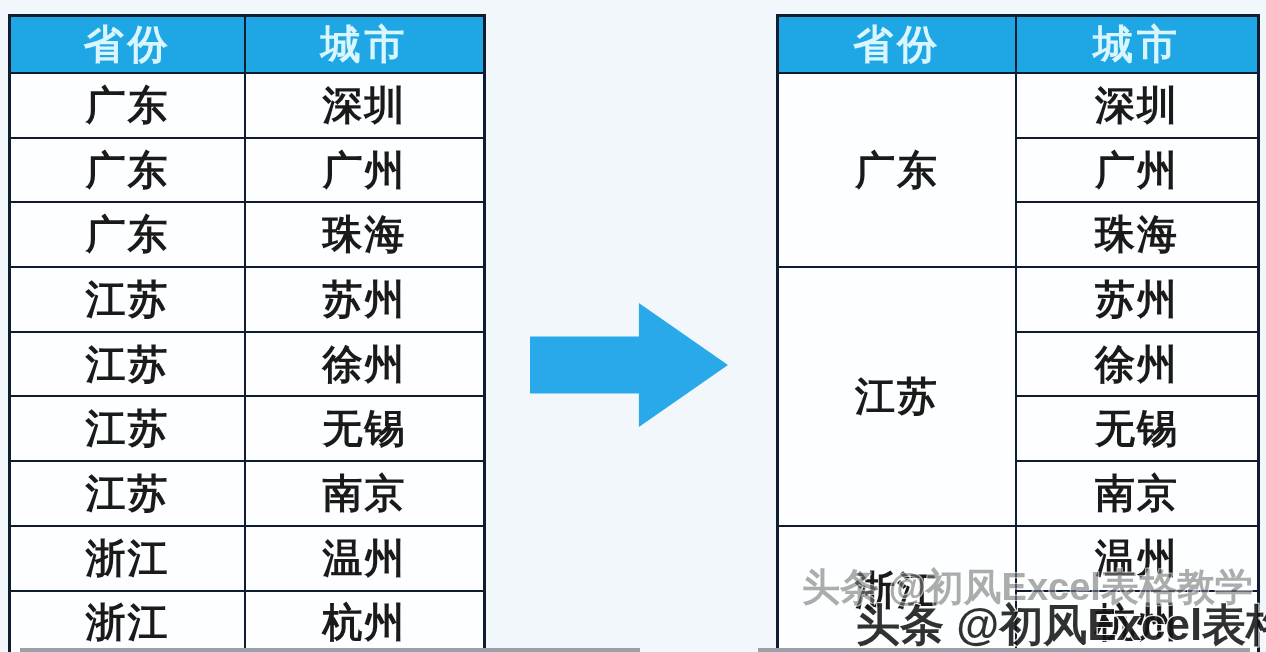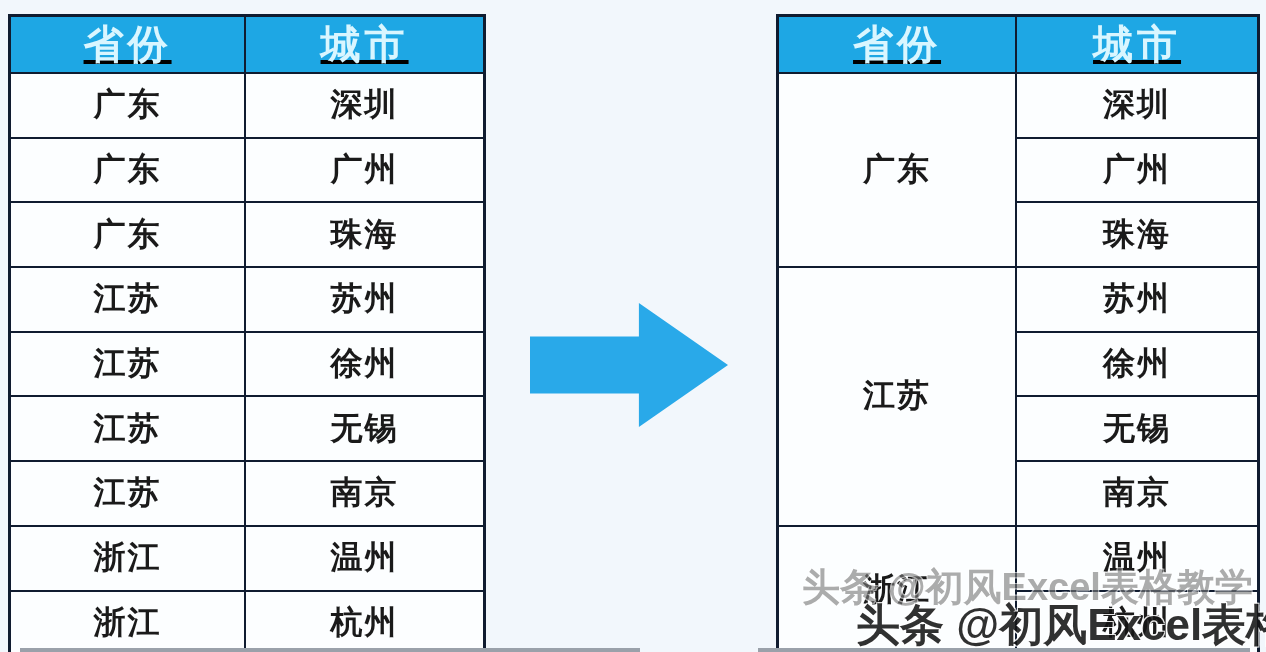--- a/index.html
+++ b/index.html
@@ -30,32 +30,32 @@
     background:var(--cell-bg);
     border:3px solid var(--border);
   }
   th,td{
     border:2px solid var(--border);
     text-align:center;
     vertical-align:middle;
     overflow:hidden;
     white-space:nowrap;
   }
-  thead tr{height:49px;text-decoration:underline;}
+  thead tr{height:49px;}
   tbody tr{height:64.7px;}
   th{
     background:var(--header-bg);
     color:var(--header-text);
     font-size:40px;
     font-weight:bold;
     letter-spacing:4px;
   }
   td{
     color:var(--text);
-    font-size:32px;
+    font-size:40px;
     font-weight:bold;
     letter-spacing:2px;
   }
   col.c1{width:49.6%;}
   col.c2{width:50.4%;}
   .arrow{
     position:absolute;
     left:530px;top:303px;
     width:198px;height:124px;
     background:var(--arrow);

